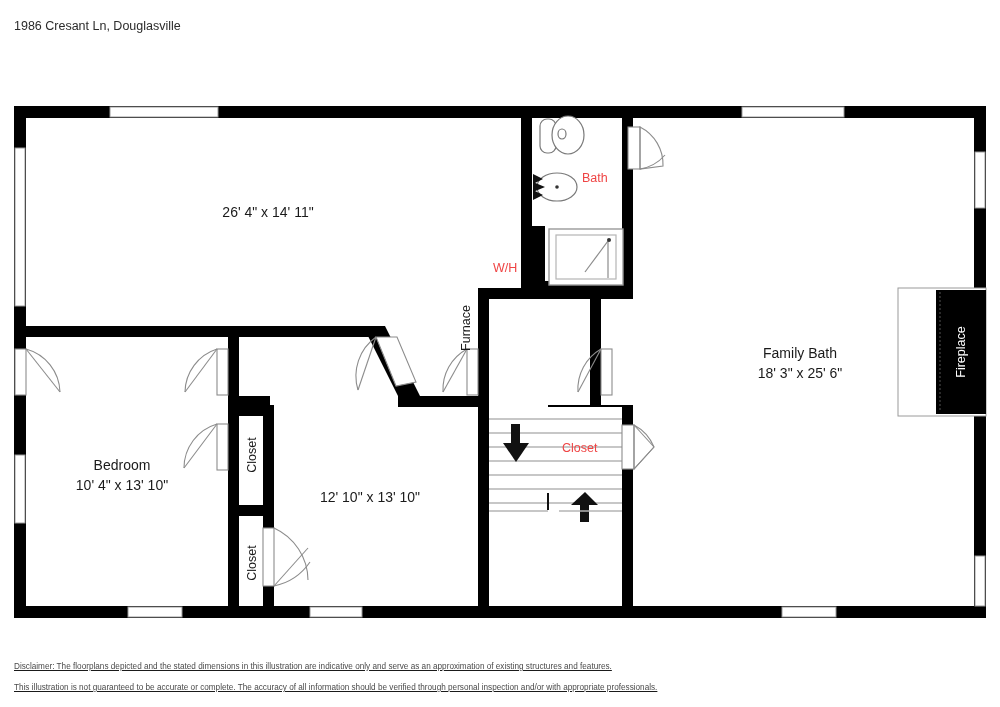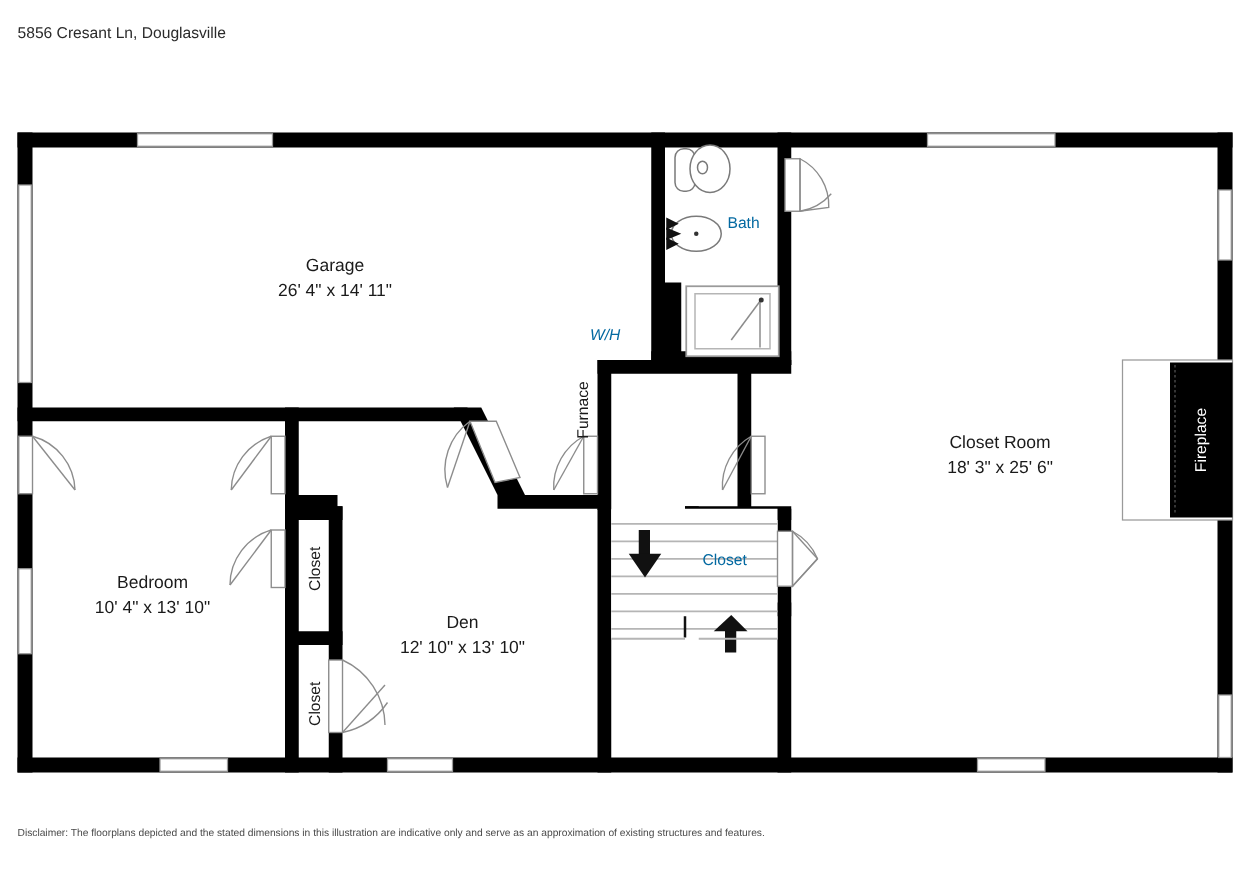--- a/index.html
+++ b/index.html
@@ -54,21 +54,21 @@
     line-height: 20px;
   }
   .room-label .dims {
     font-size: 14px;
     color: #1a1a1a;
     line-height: 20px;
   }
   .small-label {
     position: absolute;
     font-size: 12.5px;
-    color: #0369a1;
+    color: #ef4444;
     white-space: nowrap;
     pointer-events: none;
   }
   .vlabel {
     position: absolute;
     font-size: 12.5px;
     color: #1a1a1a;
     white-space: nowrap;
     transform-origin: 0 0;
     pointer-events: none;
@@ -85,34 +85,35 @@
     transform: rotate(-90deg) translate(-50%, -50%);
     pointer-events: none;
   }
 
   
   #footer {
     position: absolute;
     left: 14px;
     top: 661px;
     width: 900px;
+    text-decoration: underline;
   }
   #footer .dline {
     font-size: 8.2px;
     color: #4a4a4a;
     line-height: 11px;
     margin-bottom: 10px;
     white-space: nowrap;
   }
 </style>
 </head>
 <body>
 
 <div id="header">
-  <div class="line">5856 Cresant Ln, Douglasville</div>
+  <div class="line">1986 Cresant Ln, Douglasville</div>
 </div>
 
 <div id="plan">
 <svg width="1000" height="707" viewBox="0 0 1000 707" xmlns="http://www.w3.org/2000/svg">
 
   <rect x="14" y="106" width="972" height="512" fill="#ffffff"></rect>
 
   <g>
 
     <rect x="14" y="106" width="972" height="12" fill="#000000"></rect>
@@ -289,44 +290,43 @@
 
   <g>
     <line x1="489" y1="511" x2="548" y2="511" stroke="#b5b5b5" stroke-width="1.6"></line>
     <line x1="559" y1="511" x2="622" y2="511" stroke="#b5b5b5" stroke-width="1.6"></line>
   </g>
 
 </svg>
 </div>
 
 <div class="room-label" style="left:188px; top:202px; width:160px;">
-  <div class="name">Garage</div>
   <div class="dims">26' 4" x 14' 11"</div>
 </div>
 
 <div class="room-label" style="left:718px; top:343px; width:164px;">
-  <div class="name">Closet Room</div>
+  <div class="name">Family Bath</div>
   <div class="dims">18' 3" x 25' 6"</div>
 </div>
 
 <div class="room-label" style="left:42px; top:455px; width:160px;text-align:center;">
   <div class="name">Bedroom</div>
   <div class="dims">10' 4" x 13' 10"</div>
 </div>
 
 <div class="room-label" style="left:290px; top:487px; width:160px;">
-  <div class="name">Den</div>
   <div class="dims">12' 10" x 13' 10"</div>
 </div>
 
 <div class="small-label" style="left:582px; top:171px;">Bath</div>
-<div class="small-label" style="left:472px; top:261px;font-style:italic;">W/H</div>
+<div class="small-label" style="left:493px; top:261px;">W/H</div>
 <div class="small-label" style="left:562px; top:441px;">Closet</div>
 
 <div class="vlabel up" style="left:466px; top:328px;">Furnace</div>
 <div class="vlabel up" style="left:252px; top:455px;">Closet</div>
 <div class="vlabel up" style="left:252px; top:563px;">Closet</div>
 
 <div class="fireplace-label" style="left:961px; top:352px;">Fireplace</div>
 
 <div id="footer">
   <div class="dline">Disclaimer: The floorplans depicted and the stated dimensions in this illustration are indicative only and serve as an approximation of existing structures and features.</div>
+  <div class="dline">This illustration is not guaranteed to be accurate or complete. The accuracy of all information should be verified through personal inspection and/or with appropriate professionals.</div>
 </div>
 
 </body></html>

